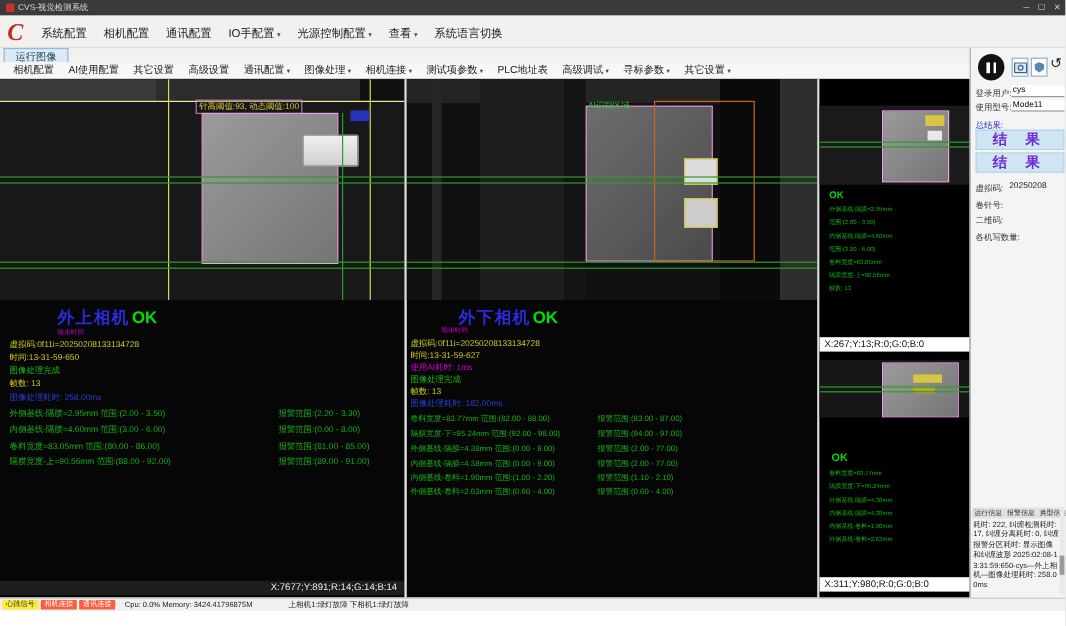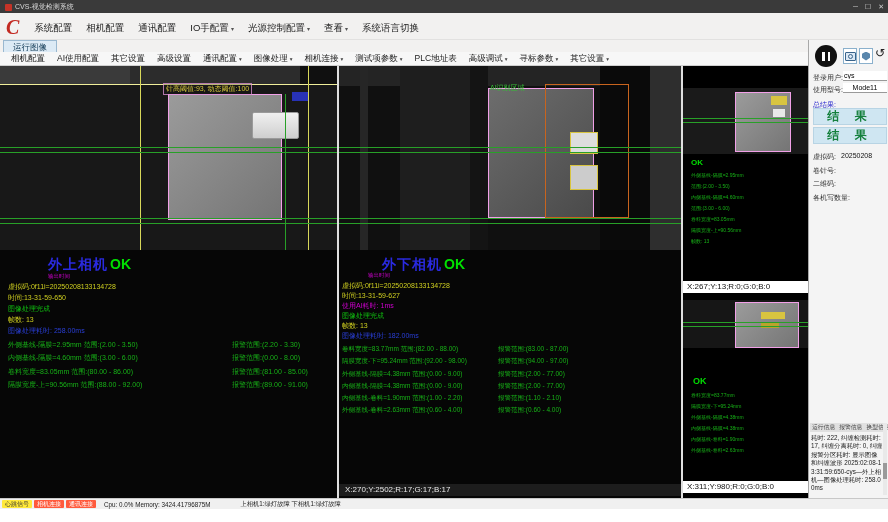--- a/index.html
+++ b/index.html
@@ -82,21 +82,21 @@
             display:flex;align-items:center;justify-content:center;box-sizing:border-box;cursor:pointer;}
   .cam-icon{width:9px;height:7px;border:1px solid #39648c;border-radius:1px;position:relative;background:#dce9f5;}
   .cam-icon::after{content:"";position:absolute;left:2px;top:1px;width:3px;height:3px;border:1px solid #39648c;border-radius:50%;}
   .shield-icon{width:8px;height:9px;background:#5a87ad;clip-path:polygon(50% 0,100% 25%,100% 70%,50% 100%,0 70%,0 25%);}
   .ret-arrow{position:absolute;left:66px;top:6px;font-size:12px;color:#222;cursor:pointer;}
   .srow-label{position:absolute;left:4px;color:#333;white-space:nowrap;}
   .sinput{position:absolute;left:34px;width:42px;height:9px;border:none;border-bottom:1px solid #999;
           background:#ffffff;font-size:7px;padding:0 1px;font-family:inherit;}
   .blue-label{color:#2222cc;}
   .result-box{position:absolute;left:4px;width:74px;height:17px;background:#cfe6f2;border:1px solid #b8d4e4;
-              box-sizing:border-box;text-align:center;font-size:12px;font-weight:bold;color:#15803d;
+              box-sizing:border-box;text-align:center;font-size:12px;font-weight:bold;color:#6d28d9;
               letter-spacing:6px;line-height:15px;}
   .sval{position:absolute;left:32px;color:#111;white-space:nowrap;}
   .info-tabs{position:absolute;left:1px;top:383px;width:74px;height:9px;background:#e0e0e0;
              display:flex;gap:4px;padding-left:2px;align-items:center;}
   .itab{font-size:5.8px;color:#333;white-space:nowrap;cursor:pointer;}
   .log{position:absolute;left:2px;top:394px;width:72px;font-size:6.3px;line-height:8.4px;color:#222;
        word-break:break-all;}
   .sscroll{position:absolute;right:1px;top:383px;width:4px;height:72px;background:#e9e9e9;}
   .sscroll .thumb{position:absolute;left:0;top:40px;width:4px;height:16px;background:#9a9a9a;}
 
@@ -201,20 +201,21 @@
       <div class="mlist mlist-left" style="left:8px;top:274px;width:325px;">
 
           <div class="mrow"><span class="mname">外侧基线-隔膜=2.95mm 范围:(2.00 - 3.50)</span><span class="malarm">报警范围:(2.20 - 3.30)</span></div>
 
           <div class="mrow"><span class="mname">内侧基线-隔膜=4.60mm 范围:(3.00 - 6.00)</span><span class="malarm">报警范围:(0.00 - 8.00)</span></div>
 
           <div class="mrow"><span class="mname">卷料宽度=83.05mm 范围:(80.00 - 86.00)</span><span class="malarm">报警范围:(81.00 - 85.00)</span></div>
 
           <div class="mrow"><span class="mname">隔膜宽度-上=90.56mm 范围:(88.00 - 92.00)</span><span class="malarm">报警范围:(89.00 - 91.00)</span></div>
         </div>
+      <div class="coordbar" style="top:418px;width:337px;text-align:right;padding-right:6px;box-sizing:border-box;">X:7677;Y:891;R:14;G:14;B:14</div>
     </div>
 
     <div class="divider" style="left:337px;"></div>
 
     <div class="panel" style="left:339px;width:342px;">
       <div class="img-area" style="width:342px;height:184px;background:#101010;">
         <div class="shape" style="left:0;top:0;width:342px;height:20px;background:#242424;"></div>
         <div class="shape" style="left:21px;top:0;width:8px;height:184px;background:#262626;"></div>
         <div class="shape" style="left:61px;top:0;width:70px;height:184px;background:#1e1e1e;"></div>
         <div class="shape" style="left:131px;top:0;width:18px;height:184px;background:#141414;"></div>
@@ -245,21 +246,20 @@
           <div class="mrow"><span class="mname">隔膜宽度-下=95.24mm 范围:(92.00 - 98.00)</span><span class="malarm">报警范围:(94.00 - 97.00)</span></div>
 
           <div class="mrow"><span class="mname">外侧基线-隔膜=4.38mm 范围:(0.00 - 9.00)</span><span class="malarm">报警范围:(2.00 - 77.00)</span></div>
 
           <div class="mrow"><span class="mname">内侧基线-隔膜=4.38mm 范围:(0.00 - 9.00)</span><span class="malarm">报警范围:(2.00 - 77.00)</span></div>
 
           <div class="mrow"><span class="mname">内侧基线-卷料=1.90mm 范围:(1.00 - 2.20)</span><span class="malarm">报警范围:(1.10 - 2.10)</span></div>
 
           <div class="mrow"><span class="mname">外侧基线-卷料=2.63mm 范围:(0.60 - 4.00)</span><span class="malarm">报警范围:(0.60 - 4.00)</span></div>
         </div>
-      <div class="coordbar" style="top:418px;width:342px;padding-left:6px;box-sizing:border-box;">X:270;Y:2502;R:17;G:17;B:17</div>
     </div>
 
     <div class="divider" style="left:681px;"></div>
 
     <div class="panel" style="left:683px;width:125px;background:#000;">
 
       <div class="img-area" style="left:0;top:22px;width:125px;height:66px;background:#1a1a1a;">
         <div class="product" style="left:52px;top:4px;width:54px;height:58px;"></div>
         <div class="shape" style="left:88px;top:8px;width:16px;height:9px;background:#d8c440;"></div>
         <div class="shape" style="left:90px;top:21px;width:12px;height:8px;background:#e8e8e8;"></div>
@@ -309,21 +309,21 @@
         <div class="cam-icon"></div>
       </div>
     <div class="mini-btn" style="left:50px;">
         <div class="shield-icon"></div>
       </div>
     <div class="ret-arrow">↺</div>
 
     <div class="srow-label" style="top:33px;">登录用户:</div>
     <input class="sinput" style="top: 31px;" value="cys">
     <div class="srow-label" style="top:45px;">使用型号:</div>
-    <input class="sinput" style="top: 43px; text-align: center;" value="Mode11">
+    <input class="sinput" style="top: 43px;" value="Mode11">
     <div class="srow-label blue-label" style="top:60px;">总结果:</div>
     <div class="result-box" style="top:68px;">结 果</div>
     <div class="result-box" style="top:87px;">结 果</div>
     <div class="srow-label" style="top:112px;">虚拟码:</div>
     <div class="sval" style="top:112px;">20250208</div>
     <div class="srow-label" style="top:126px;">卷针号:</div>
     <div class="srow-label" style="top:139px;">二维码:</div>
     <div class="srow-label" style="top:153px;">各机写数量:</div>
 
     <div class="info-tabs">

